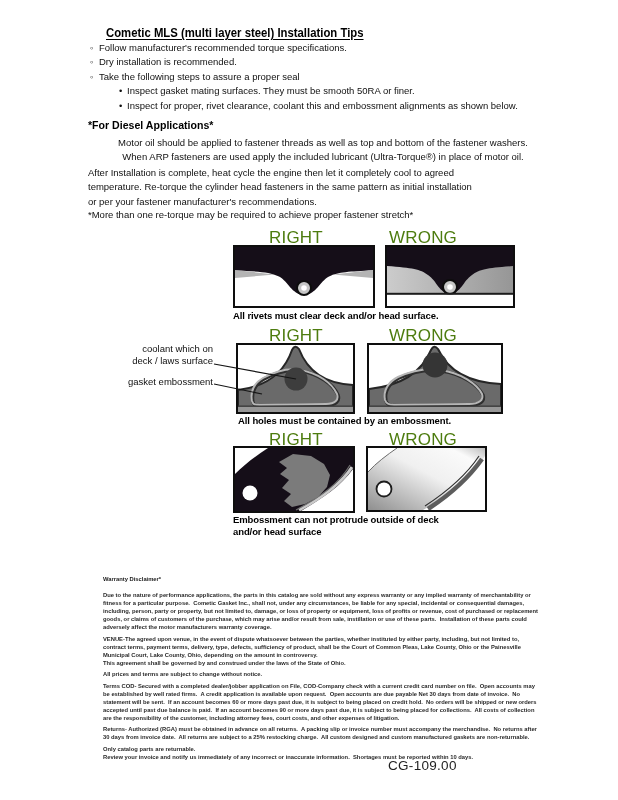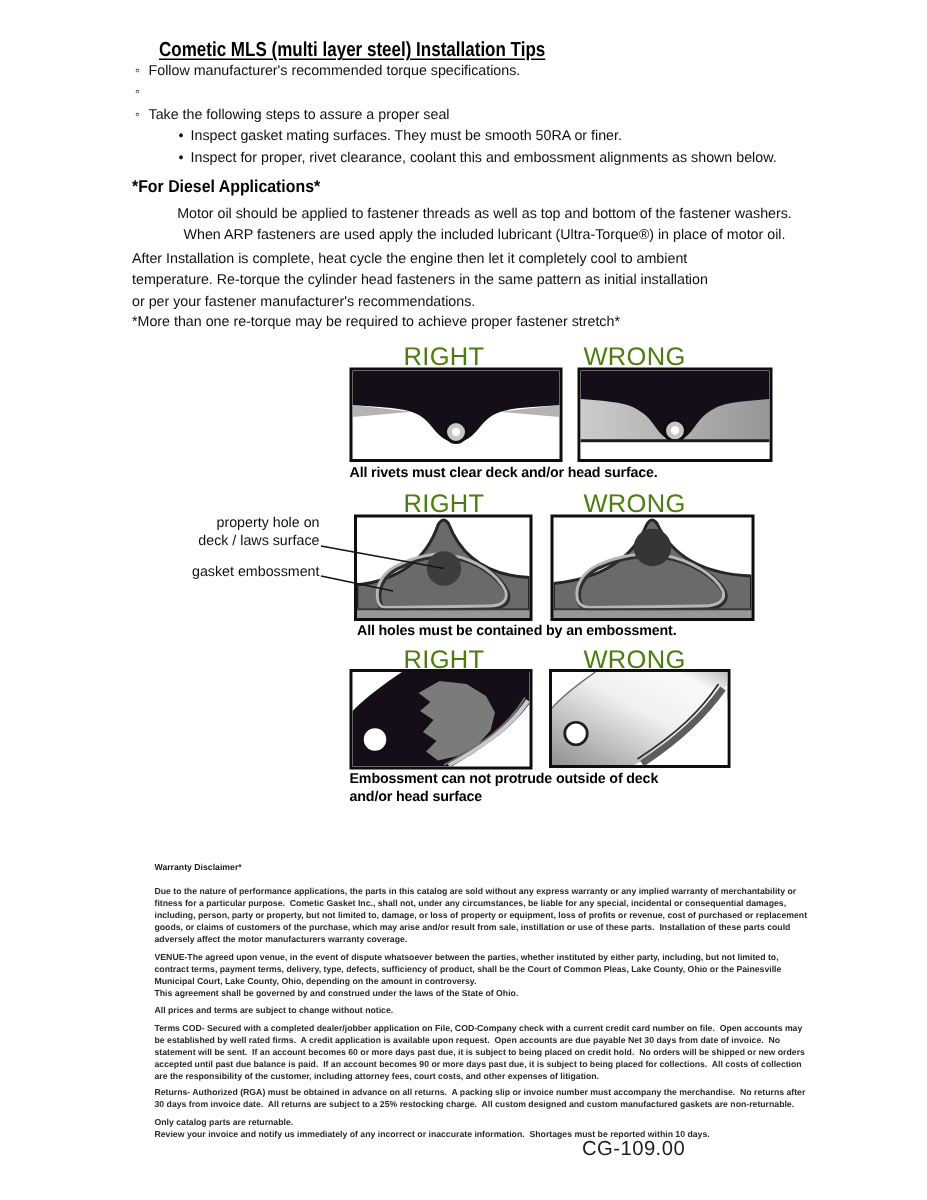--- a/index.html
+++ b/index.html
@@ -39,39 +39,40 @@
 
   <div class="abs title" style="left:106px; top:25px;">Cometic MLS (multi layer steel) Installation Tips</div>
 
   <div class="abs bullets" style="left:90px; top:41px; width:480px;">
     <div class="brow">
       <span class="m">◦</span>
       <span>Follow manufacturer's recommended torque specifications.</span>
     </div>
     <div class="brow">
       <span class="m">◦</span>
+      <span>Dry installation is recommended.</span>
     </div>
     <div class="brow">
       <span class="m">◦</span>
       <span>Take the following steps to assure a proper seal</span>
     </div>
     <div class="brow sub">
       <span class="m">•</span>
       <span>Inspect gasket mating surfaces.  They must be smooth 50RA or finer.</span>
     </div>
     <div class="brow sub">
       <span class="m">•</span>
       <span>Inspect for proper, rivet clearance, coolant this and embossment alignments as shown below.</span>
     </div>
   </div>
 
   <div class="abs h2" style="left:88px; top:119px;">*For Diesel Applications*</div>
   <div class="abs para" style="left:88px; top:136px; width:470px;text-align:center;">Motor oil should be applied to fastener threads as well as top and bottom of the fastener washers.
 When ARP fasteners are used apply the included lubricant (Ultra-Torque®) in place of motor oil.</div>
-  <div class="abs para" style="left:88px; top:166px; width:470px;">After Installation is complete, heat cycle the engine then let it completely cool to ambient
+  <div class="abs para" style="left:88px; top:166px; width:470px;">After Installation is complete, heat cycle the engine then let it completely cool to agreed
 temperature. Re-torque the cylinder head fasteners in the same pattern as initial installation
 or per your fastener manufacturer's recommendations.</div>
   <div class="abs para" style="left:88px; top:208px; width:470px;">*More than one re-torque may be required to achieve proper fastener stretch*</div>
 
   <div class="abs figlabel" style="left:266px; top:228px; width:60px;">RIGHT</div>
   <div class="abs figlabel" style="left:389px; top:228px; width:66px;">WRONG</div>
 
   <div class="abs figbox" style="left:233px; top:245px; width:142px; height:63px;">
     <svg viewBox="0 0 138 59" preserveAspectRatio="none">
       <polygon points="0,23 40,27.5 0,31" fill="#b4b4b4"></polygon>
@@ -96,21 +97,21 @@
       <rect x="0" y="47.5" width="126" height="11.5" fill="#ffffff"></rect>
       <rect x="0" y="45.8" width="126" height="2" fill="#1c1c1c"></rect>
     </svg>
   </div>
   <div class="abs figcap" style="left:233px; top:310px; width:290px;">All rivets must clear deck and/or head surface.</div>
 
   <div class="abs figlabel" style="left:266px; top:326px; width:60px;">RIGHT</div>
   <div class="abs figlabel" style="left:389px; top:326px; width:66px;">WRONG</div>
 
   <div class="abs annot" style="left:113px; top:343px; width:100px;">
-    <div>property hole on</div>
+    <div>coolant which on</div>
     <div>deck / laws surface</div>
   </div>
   <div class="abs annot" style="left:113px; top:376px; width:100px;">gasket embossment</div>
 
   <svg class="abs leader" style="left:212px; top:355px;" width="92" height="44" viewBox="0 0 92 44">
     <line x1="2" y1="9" x2="84" y2="24" stroke="#141414" stroke-width="1.1"></line>
     <line x1="2" y1="29" x2="50" y2="39" stroke="#141414" stroke-width="1.1"></line>
   </svg>
 
   <div class="abs figbox" style="left:236px; top:343px; width:119px; height:71px;">

